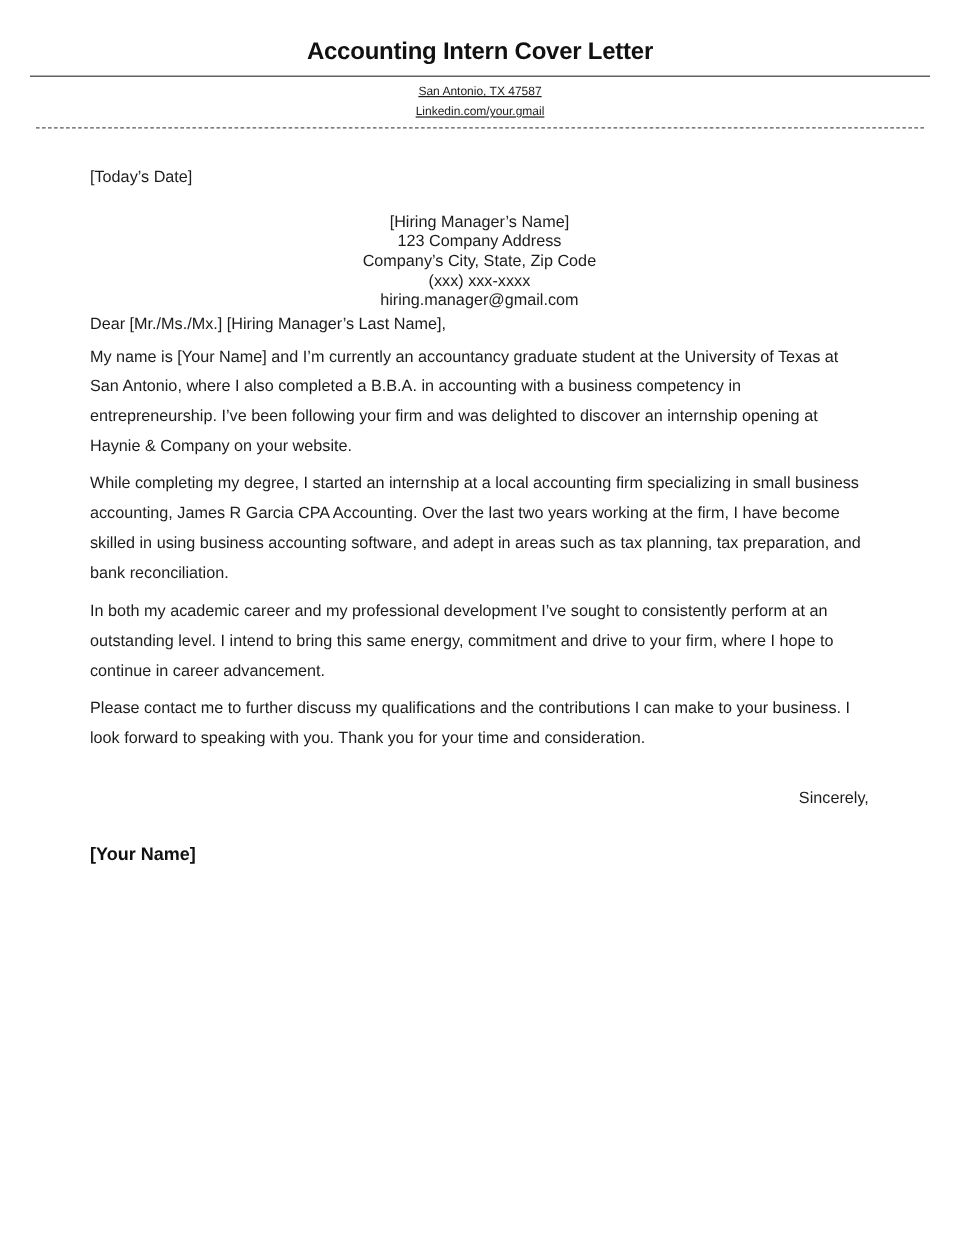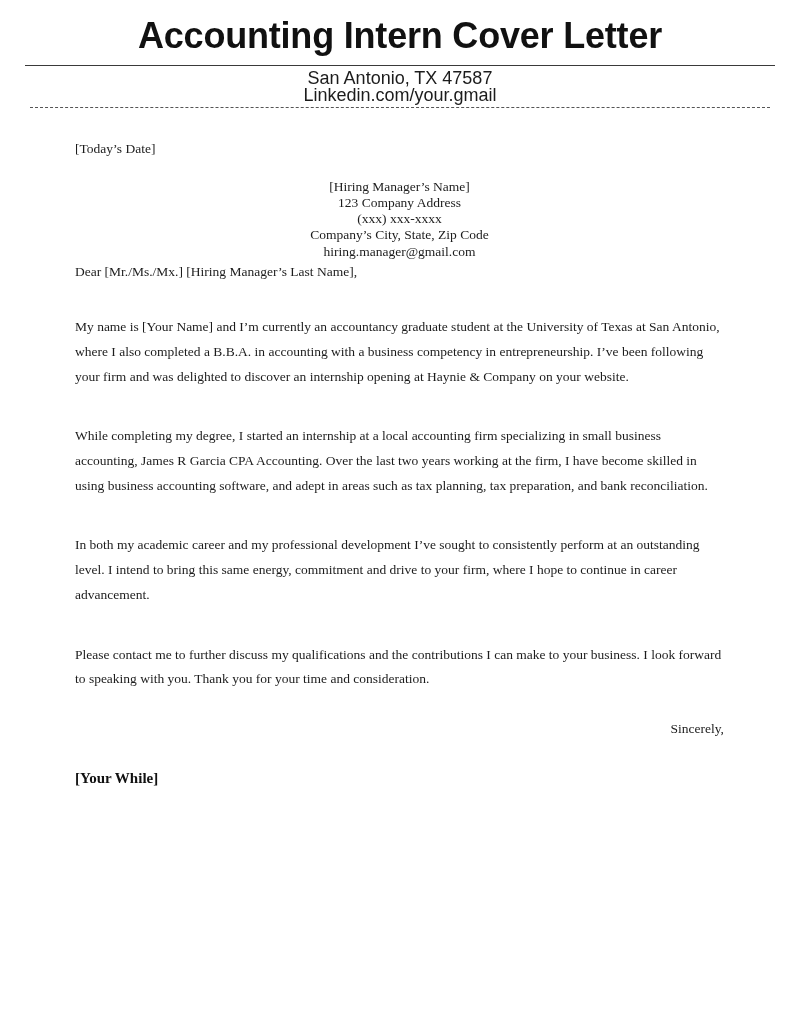--- a/index.html
+++ b/index.html
@@ -8,65 +8,65 @@
     position: relative;
     width: 800px;
     height: 1035px;
     margin: 0 auto;
     background: #ffffff;
     color: #1c1c1c;
     font-family: "Liberation Sans", "DejaVu Sans", sans-serif;
     overflow: hidden;
   }
   .doc-title {
-    margin-top: 16px;
+    margin-top: 32px;
     text-align: center;
-    font-size: 36px;
+    font-size: 20px;
     font-weight: bold;
     color: #111111;
     line-height: 1.1;
     letter-spacing: -0.2px;
   }
   .rule-solid {
     border: none;
     border-top: 1px solid #3a3a3a;
     margin: 9px 25px 0 25px;
   }
   .contact-block {
     margin-top: 4px;
     text-align: center;
-    font-size: 18px;
+    font-size: 10px;
     line-height: 17.3px;
     color: #1c1c1c;
+    text-decoration: underline;
   }
   .rule-dashed {
     border: none;
     border-top: 1px dashed #555555;
     margin: 3px 30px 0 30px;
   }
   .letter-body {
     padding: 33px 76px 0 75px;
     font-size: 13.5px;
     color: #1c1c1c;
-    font-family: Liberation Serif, serif;
   }
   .date-line {
     line-height: 16.5px;
   }
   .recipient-block {
     margin-top: 21px;
     line-height: 16.2px;
     text-align: center;
   }
   .salutation {
     margin-top: 4px;
     line-height: 16.5px;
   }
   .para {
-    margin-top: 35px;
+    margin-top: 7px;
     line-height: 24.7px;
     text-align: left;
   }
   .closing {
     margin-top: 25px;
     line-height: 24.7px;
     text-align: right;
   }
   .signature {
     margin-top: 27px;
@@ -92,30 +92,30 @@
 
   <hr class="rule-dashed">
 
   <div class="letter-body">
 
     <div class="date-line">[Today’s Date]</div>
 
     <div class="recipient-block">
       <div>[Hiring Manager’s Name]</div>
       <div>123 Company Address</div>
+      <div>Company’s City, State, Zip Code</div>
       <div>(xxx) xxx-xxxx</div>
-      <div>Company’s City, State, Zip Code</div>
       <div>hiring.manager@gmail.com</div>
     </div>
 
     <div class="salutation">Dear [Mr./Ms./Mx.] [Hiring Manager’s Last Name],</div>
 
     <p class="para">My name is [Your Name] and I’m currently an accountancy graduate student at the University of Texas at San Antonio, where I also completed a B.B.A. in accounting with a business competency in entrepreneurship. I’ve been following your firm and was delighted to discover an internship opening at Haynie &amp; Company on your website.</p>
     <p class="para">While completing my degree, I started an internship at a local accounting firm specializing in small business accounting, James R Garcia CPA Accounting. Over the last two years working at the firm, I have become skilled in using business accounting software, and adept in areas such as tax planning, tax preparation, and bank reconciliation.</p>
     <p class="para">In both my academic career and my professional development I’ve sought to consistently perform at an outstanding level. I intend to bring this same energy, commitment and drive to your firm, where I hope to continue in career advancement.</p>
     <p class="para">Please contact me to further discuss my qualifications and the contributions I can make to your business. I look forward to speaking with you. Thank you for your time and consideration.</p>
 
     <div class="closing">Sincerely,</div>
 
-    <div class="signature">[Your While]</div>
+    <div class="signature">[Your Name]</div>
 
   </div>
 </div>
 
 </body></html>

